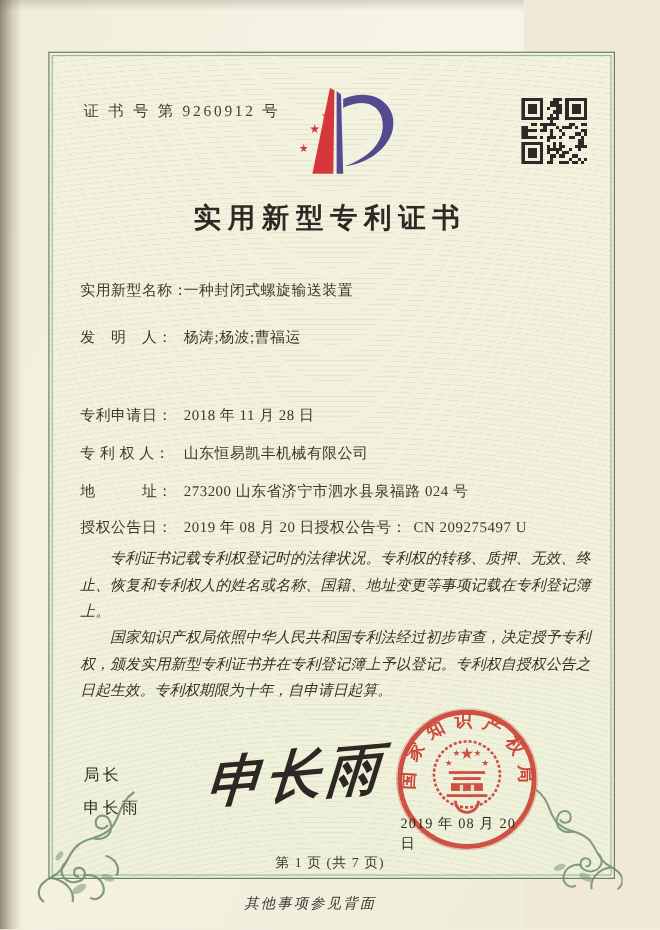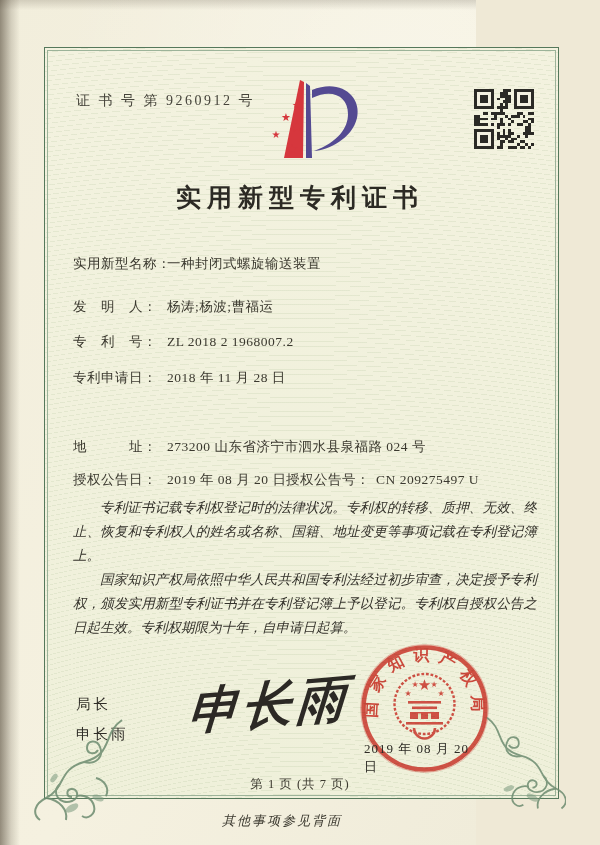--- a/index.html
+++ b/index.html
@@ -251,25 +251,25 @@
     </svg>
 
   <div class="title">实用新型专利证书</div>
 
   <div class="field-row" style="top:255px;">
     <span class="field-label">实用新型名称：</span><span class="field-value">一种封闭式螺旋输送装置</span>
   </div>
   <div class="field-row" style="top:298px;">
     <span class="field-label">发　明　人：</span><span class="field-value">杨涛;杨波;曹福运</span>
   </div>
-  <div class="field-row" style="top:333px;">
-    <span class="field-label">专　利　号：</span><span class="field-value">ZL 2018 2 1968007.2</span>
-  </div>
   <div class="field-row" style="top:369px;">
     <span class="field-label">专利申请日：</span><span class="field-value">2018 年 11 月 28 日</span>
+  </div>
+  <div class="field-row" style="top:403px;">
+    <span class="field-label">专 利 权 人：</span><span class="field-value">山东恒易凯丰机械有限公司</span>
   </div>
   <div class="field-row" style="top:438px;">
     <span class="field-label">地　　　址：</span><span class="field-value">273200 山东省济宁市泗水县泉福路 024 号</span>
   </div>
   <div class="field-row" style="top:471px;width:470px;">
     <span class="field-label">授权公告日：</span><span class="field-value">2019 年 08 月 20 日</span>
     <span class="pair2">
       <span class="field-label">授权公告号：</span><span class="field-value">CN 209275497 U</span>
     </span>
   </div>

